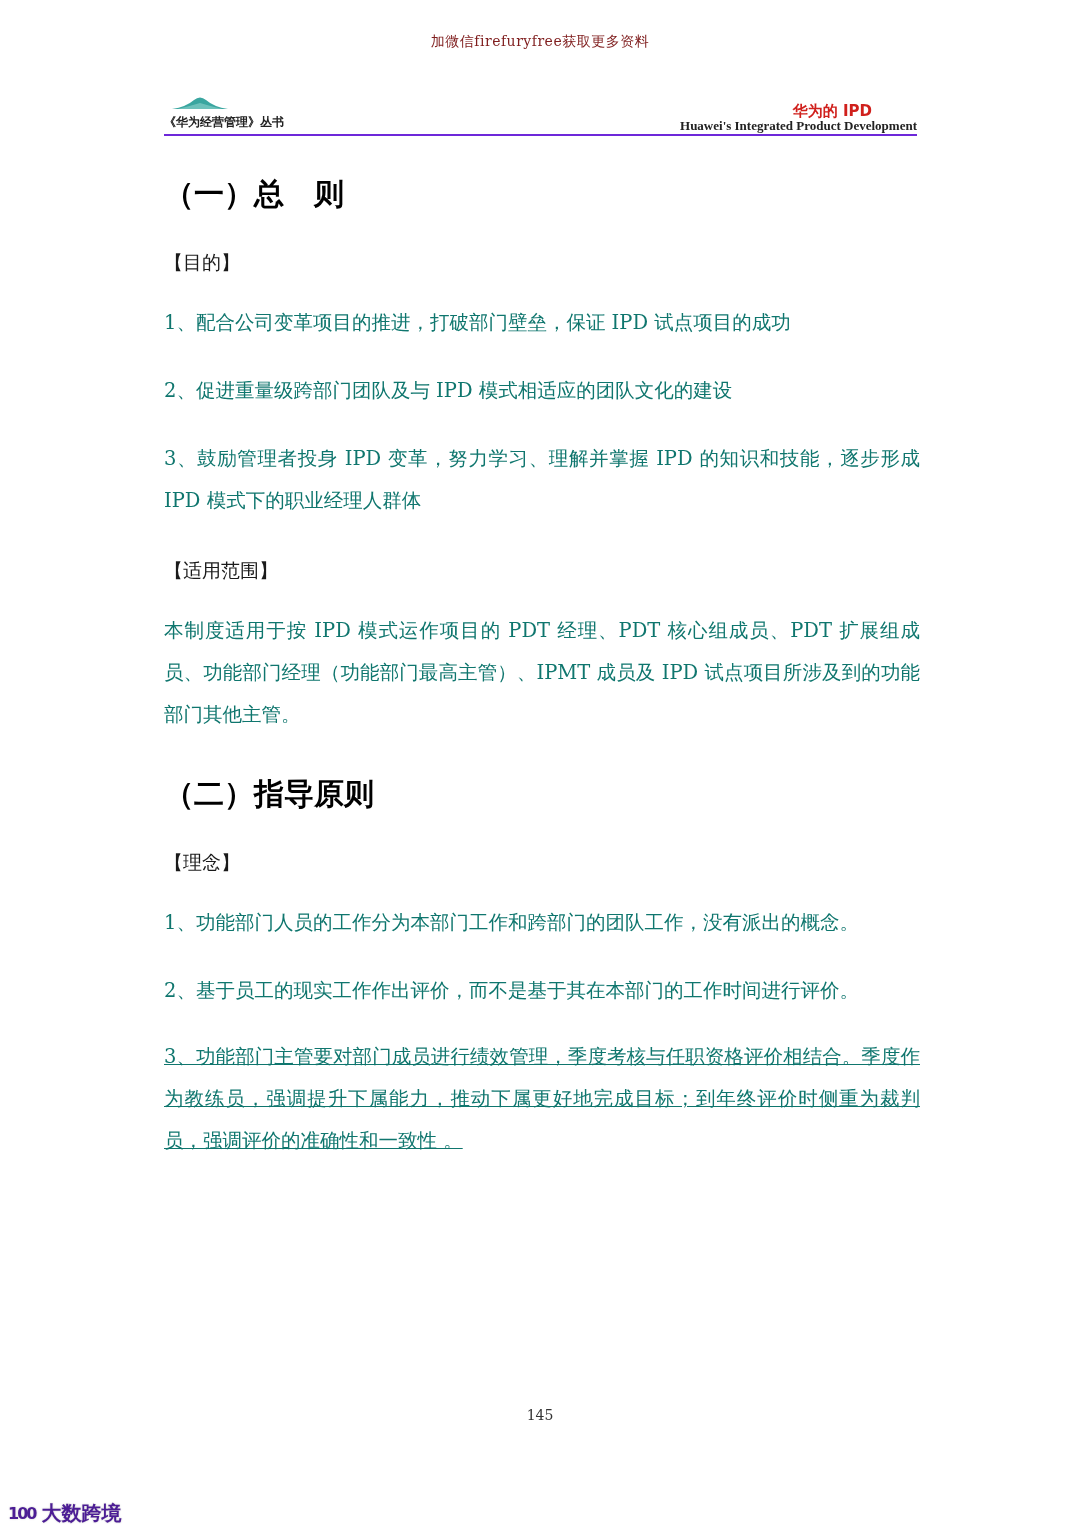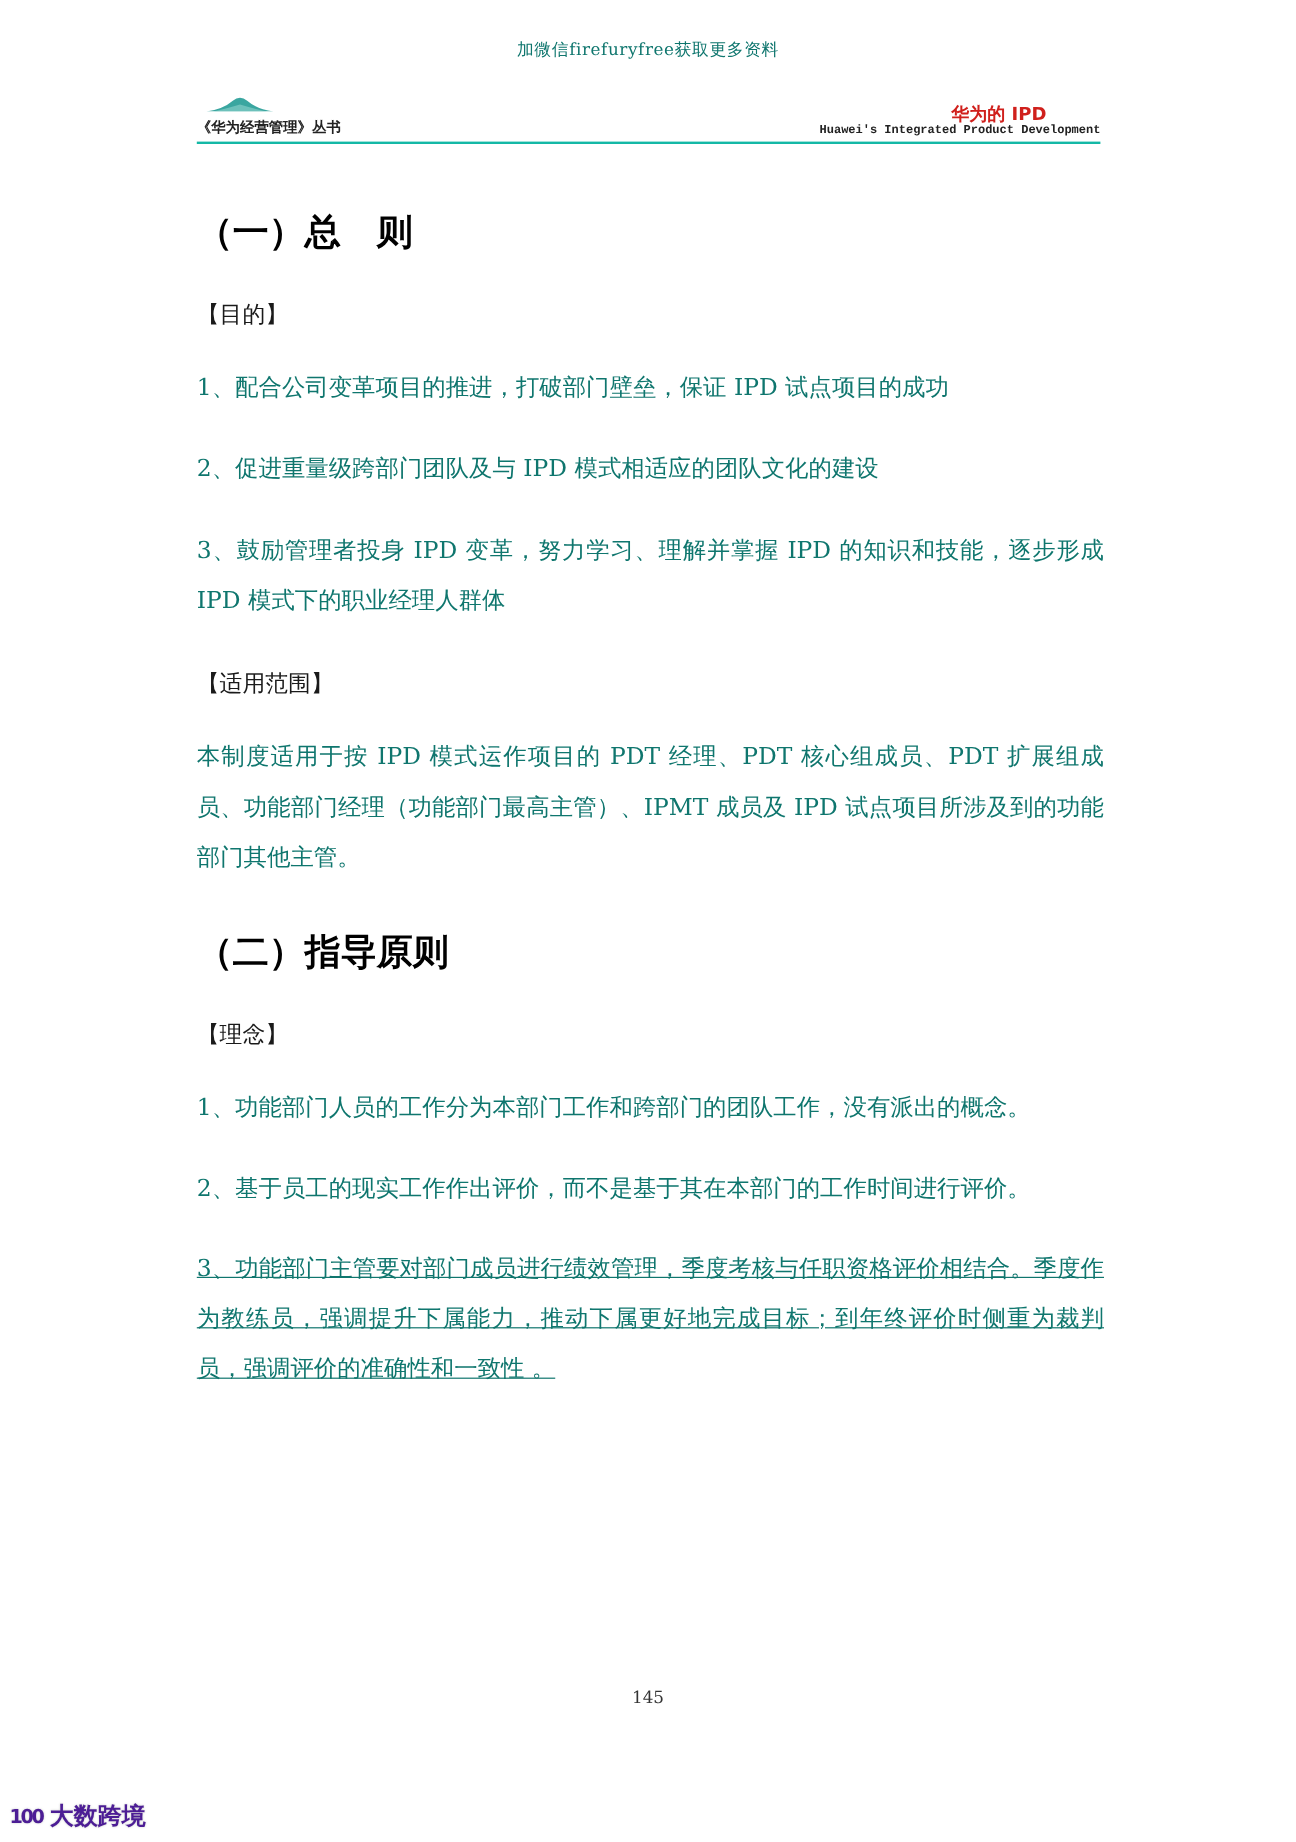--- a/index.html
+++ b/index.html
@@ -15,30 +15,30 @@
       font-family: "DejaVu Serif", "Liberation Serif", serif;
       color: #1a1a1a;
     }
     .top-note {
       position: absolute;
       top: 33px;
       left: 0;
       width: 1080px;
       text-align: center;
       font-size: 14px;
-      color: #0f766e;
+      color: #7f1d1d;
       letter-spacing: 0.5px;
     }
     .header {
       position: absolute;
       left: 164px;
-      top: 74px;
+      top: 90px;
       width: 753px;
       height: 44px;
-      border-bottom: 2px solid #14b8a6;
+      border-bottom: 2px solid #6d28d9;
     }
     .header-left {
       position: absolute;
       left: 0;
       bottom: 3px;
     }
     .logo-mountain {
       position: absolute;
       left: 8px;
       bottom: 22px;
@@ -60,22 +60,22 @@
     }
     .brand-title {
       font-family: "DejaVu Sans", "Liberation Sans", sans-serif;
       font-size: 15px;
       font-weight: bold;
       color: #d0201c;
       line-height: 18px;
       margin-right: 45px;
     }
     .brand-sub {
-      font-family: Liberation Mono, monospace;
-      font-size: 10px;
+      font-family: Liberation Serif, serif;
+      font-size: 13px;
       font-weight: bold;
       color: #222;
       line-height: 11px;
       white-space: nowrap;
       text-align: center;
     }
     .content {
       position: absolute;
       left: 164px;
       top: 140px;

